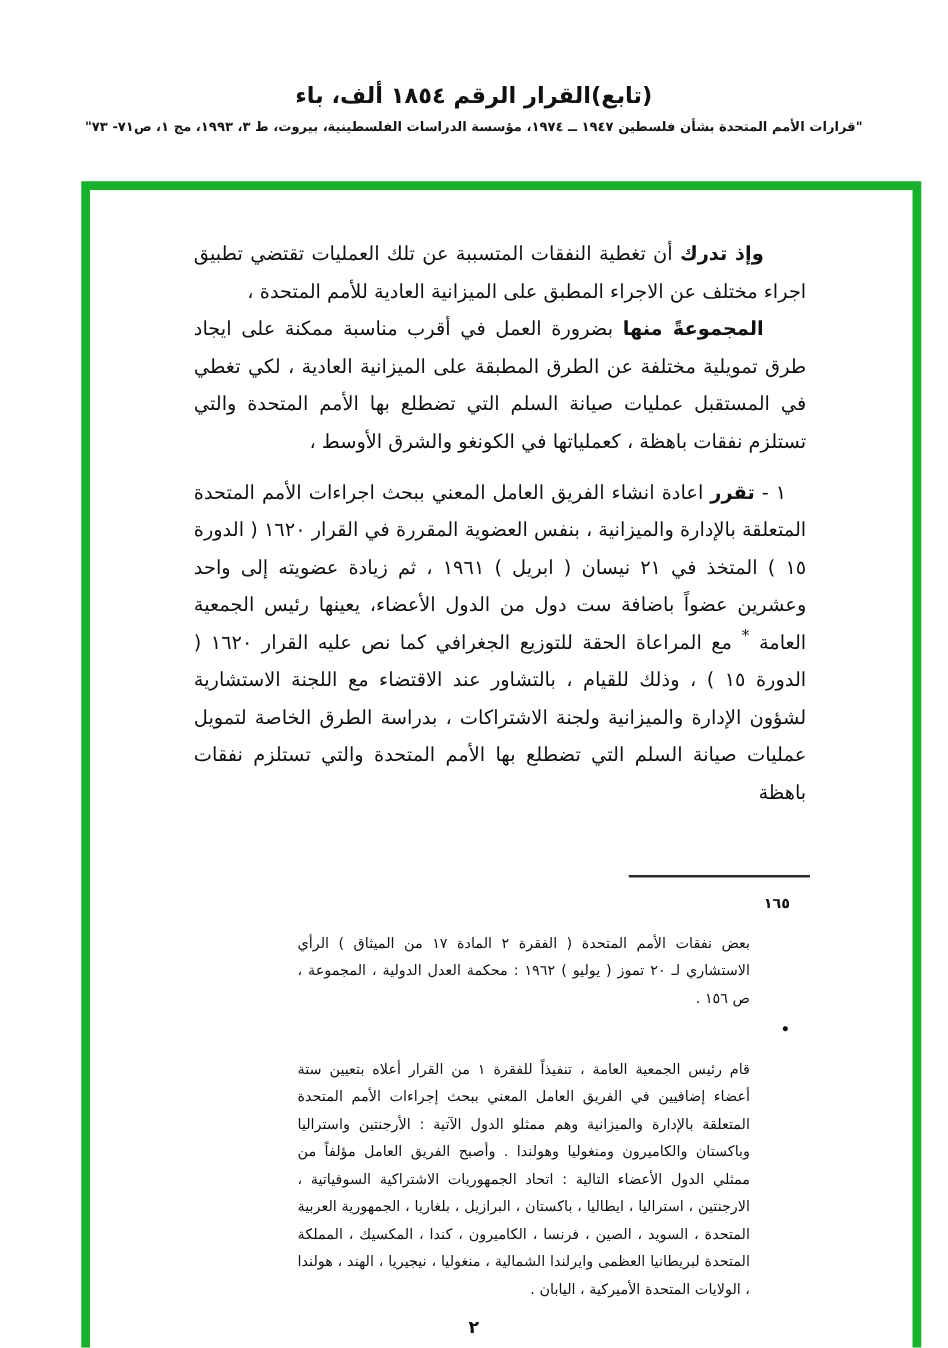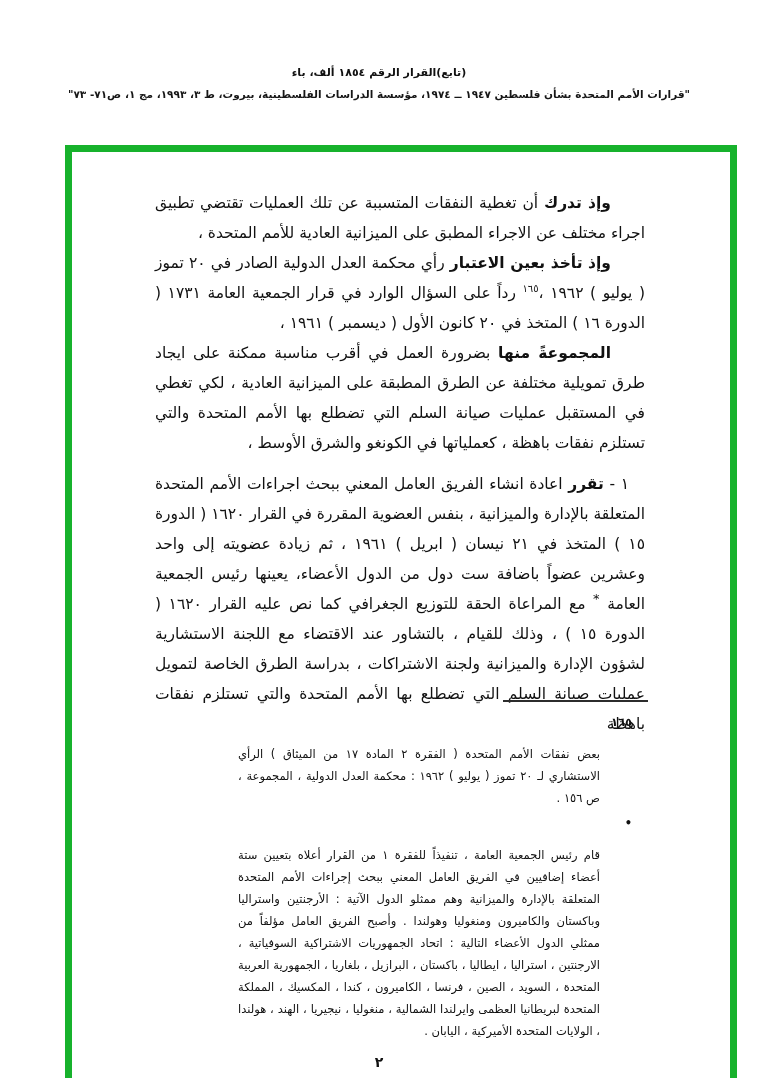--- a/index.html
+++ b/index.html
@@ -9,21 +9,21 @@
     font-family: "DejaVu Sans", sans-serif;
     color: #111;
     position: relative;
     overflow: hidden;
   }
   .page { position: absolute; inset: 0; direction: rtl; }
 
   
   header { padding-top: 66px; text-align: center; direction: rtl; }
   .title {
-    font-size: 11px;
+    font-size: 18px;
     font-weight: bold;
     letter-spacing: 0.5px;
   }
   .subtitle {
     margin-top: 9px;
     font-size: 10.5px;
     font-weight: bold;
     color: #161616;
   }
 
@@ -100,21 +100,20 @@
   <header>
     <div class="title">(تابع)القرار الرقم ١٨٥٤ ألف، باء</div>
     <div class="subtitle">"قرارات الأمم المتحدة بشأن فلسطين ١٩٤٧ ــ ١٩٧٤، مؤسسة الدراسات الفلسطينية، بيروت، ط ٣، ١٩٩٣، مج ١، ص٧١- ٧٣"</div>
   </header>
 
   <div class="green-box">
 
     <div class="main-text">
       <p><b>وإذ تدرك</b><span> أن تغطية النفقات المتسببة عن تلك العمليات تقتضي تطبيق اجراء مختلف عن الاجراء المطبق على الميزانية العادية للأمم المتحدة ،</span></p>
 
-      <p><b>وإذ تأخذ بعين الاعتبار</b><span> رأي محكمة العدل الدولية الصادر في ٢٠ تموز ( يوليو ) ١٩٦٢ ،</span><sup class="fn-ref">١٦٥</sup><span> رداً على السؤال الوارد في قرار الجمعية العامة ١٧٣١ ( الدورة ١٦ ) المتخذ في ٢٠ كانون الأول ( ديسمبر ) ١٩٦١ ،</span></p>
 
       <p><b>المجموعةً منها</b><span> بضرورة العمل في أقرب مناسبة ممكنة على ايجاد طرق تمويلية مختلفة عن الطرق المطبقة على الميزانية العادية ، لكي تغطي في المستقبل عمليات صيانة السلم التي تضطلع بها الأمم المتحدة والتي تستلزم نفقات باهظة ، كعملياتها في الكونغو والشرق الأوسط ،</span></p>
 
       <p class="operative"><span>١ - </span><b>تقرر</b><span> اعادة انشاء الفريق العامل المعني ببحث اجراءات الأمم المتحدة المتعلقة بالإدارة والميزانية ، بنفس العضوية المقررة في القرار ١٦٢٠ ( الدورة ١٥ ) المتخذ في ٢١ نيسان ( ابريل ) ١٩٦١ ، ثم زيادة عضويته إلى واحد وعشرين عضواً باضافة ست دول من الدول الأعضاء، يعينها رئيس الجمعية العامة </span><span class="star-ref">*</span><span> مع المراعاة الحقة للتوزيع الجغرافي كما نص عليه القرار ١٦٢٠ ( الدورة ١٥ ) ، وذلك للقيام ، بالتشاور عند الاقتضاء مع اللجنة الاستشارية لشؤون الإدارة والميزانية ولجنة الاشتراكات ، بدراسة الطرق الخاصة لتمويل عمليات صيانة السلم التي تضطلع بها الأمم المتحدة والتي تستلزم نفقات باهظة</span></p>
     </div>
 
     <div class="footnote-area">
       <div class="separator"></div>
 
       <div class="footnote">

